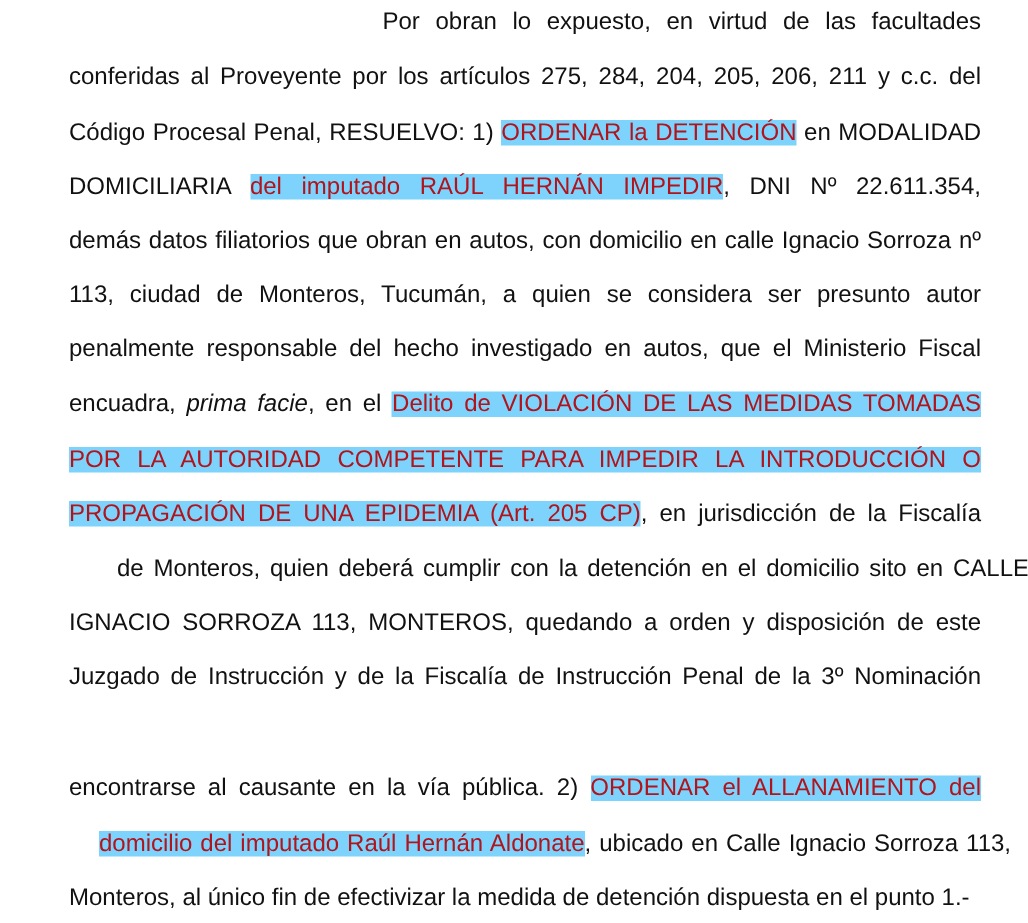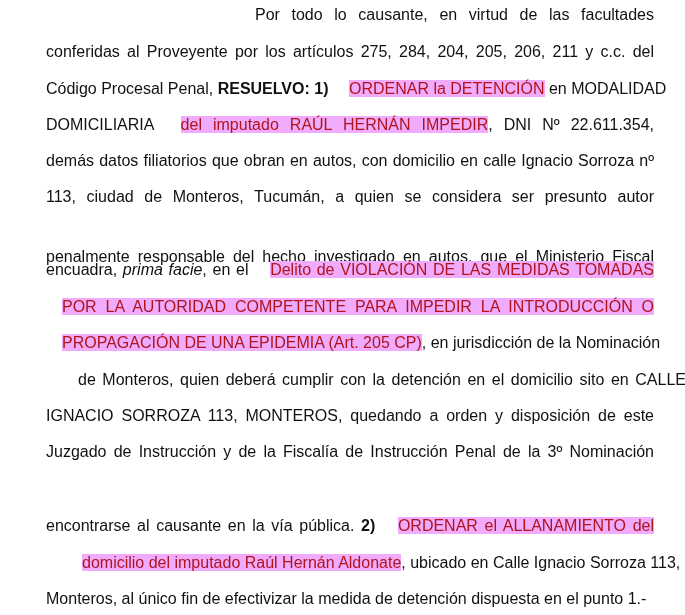--- a/index.html
+++ b/index.html
@@ -3,37 +3,37 @@
 <meta charset="utf-8">
 <style>
   html, body { margin:0; padding:0; background:#ffffff; }
   body { width:685px; height:615px; overflow:hidden; position:relative;
          font-family:"Liberation Sans", sans-serif; color:#111; }
   .page { position:absolute; left:0; top:0; width:685px; height:615px; }
   .line { position:absolute; left:46px; width:608px; font-size:16px; line-height:22px;
           white-space:nowrap; text-align:justify; text-align-last:justify; height:22px; }
   .line.first { left:255px; width:399px; }
   .line.last { text-align-last:left; }
-  .hl { background:#f0abfc; color:#b0141c;margin-left:16px; }
-  b { font-weight:bold;margin-top:23px; }
+  .hl { background:#7dd3fc; color:#b0141c; }
+  b { font-weight:normal;margin-top:23px; }
   i { font-style:italic; }
 </style>
 </head>
 <body>
 
 <div class="page" id="page">
-    <div class="line first" style="top: 4px;"><span>Por todo lo causante, en virtud de las facultades</span></div>
+    <div class="line first" style="top: 4px;"><span>Por obran lo expuesto, en virtud de las facultades</span></div>
     <div class="line" style="top: 41px;"><span>conferidas al Proveyente por los artículos 275, 284, 204, 205, 206, 211 y c.c. del</span></div>
     <div class="line" style="top: 78px;"><span>Código Procesal Penal, </span><b>RESUELVO: 1)</b><span> </span><span class="hl">ORDENAR la DETENCIÓN</span><span> en MODALIDAD</span></div>
     <div class="line" style="top: 114px;"><span>DOMICILIARIA </span><span class="hl">del imputado RAÚL HERNÁN IMPEDIR</span><span>, DNI Nº  22.611.354,</span></div>
     <div class="line" style="top: 150px;"><span>demás datos filiatorios que obran en autos, con domicilio en calle Ignacio Sorroza nº</span></div>
     <div class="line" style="top: 186px;"><span>113, ciudad de Monteros, Tucumán, a quien se considera ser presunto autor</span></div>
-    <div class="line" style="top: 222px; margin-top: 24px;"><span>penalmente responsable del hecho investigado en autos, que el Ministerio Fiscal</span></div>
+    <div class="line" style="top: 222px;"><span>penalmente responsable del hecho investigado en autos, que el Ministerio Fiscal</span></div>
     <div class="line" style="top: 259px;"><span>encuadra, </span><i>prima facie</i><span>, en el </span><span class="hl">Delito de VIOLACIÓN DE LAS MEDIDAS TOMADAS</span></div>
     <div class="line" style="top: 296px;"><span class="hl">POR LA AUTORIDAD COMPETENTE PARA IMPEDIR LA INTRODUCCIÓN O</span></div>
-    <div class="line" style="top: 332px;"><span class="hl">PROPAGACIÓN DE UNA EPIDEMIA (Art. 205 CP)</span><span>, en jurisdicción de la Nominación</span></div>
+    <div class="line" style="top: 332px;"><span class="hl">PROPAGACIÓN DE UNA EPIDEMIA (Art. 205 CP)</span><span>, en jurisdicción de la Fiscalía</span></div>
     <div class="line" style="top: 369px; margin-left: 32px;"><span>de Monteros, quien deberá cumplir con la detención en el domicilio sito en CALLE</span></div>
     <div class="line" style="top: 405px;"><span>IGNACIO SORROZA 113, MONTEROS, quedando a orden y disposición de este</span></div>
     <div class="line" style="top: 441px;"><span>Juzgado de Instrucción y de la Fiscalía de Instrucción Penal de la 3º Nominación</span></div>
     <div class="line" style="top: 515px;"><span>encontrarse al causante en la vía pública. </span><b>2)</b><span> </span><span class="hl">ORDENAR el ALLANAMIENTO del</span></div>
     <div class="line" style="top: 552px; padding-left: 20px;"><span class="hl">domicilio del imputado Raúl Hernán Aldonate</span><span>, ubicado en Calle Ignacio Sorroza 113,</span></div>
     <div class="line last" style="top: 588px;"><span>Monteros, al único fin de efectivizar la medida de detención dispuesta en el punto 1.-</span></div>
   </div>
 
 </body></html>

